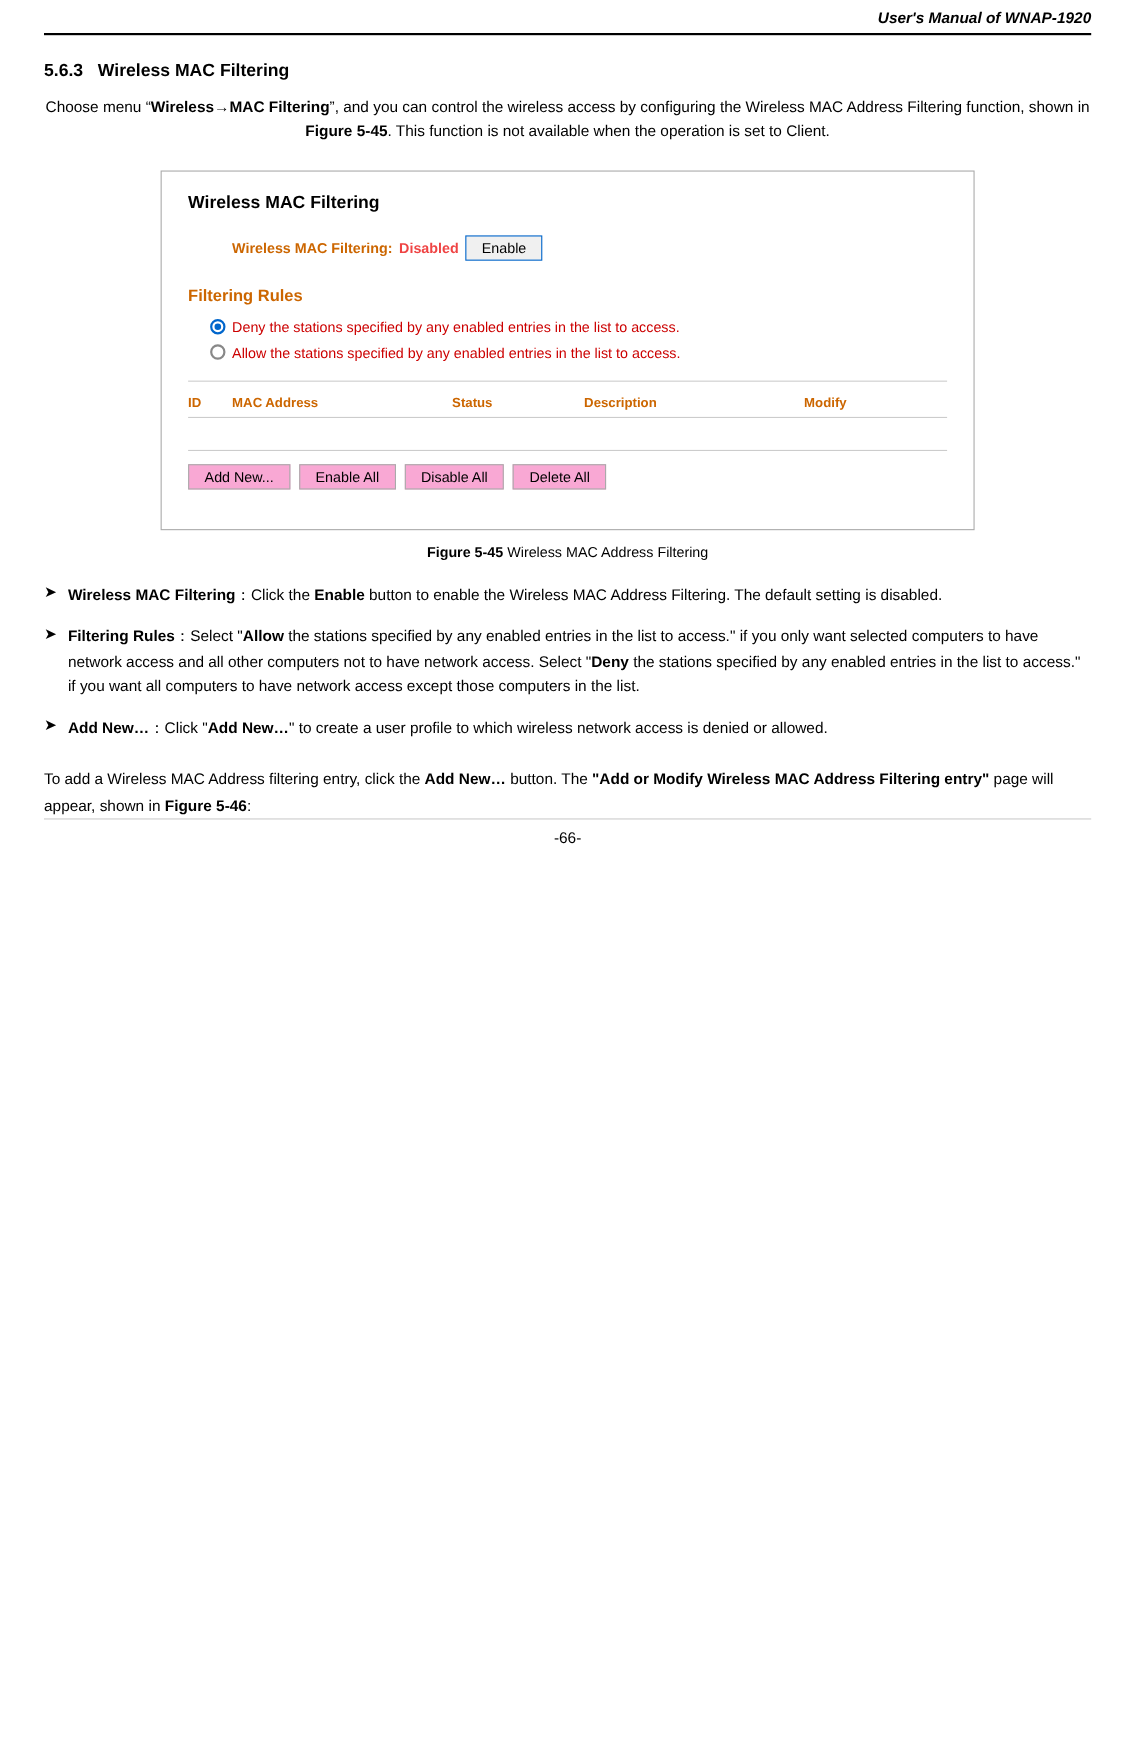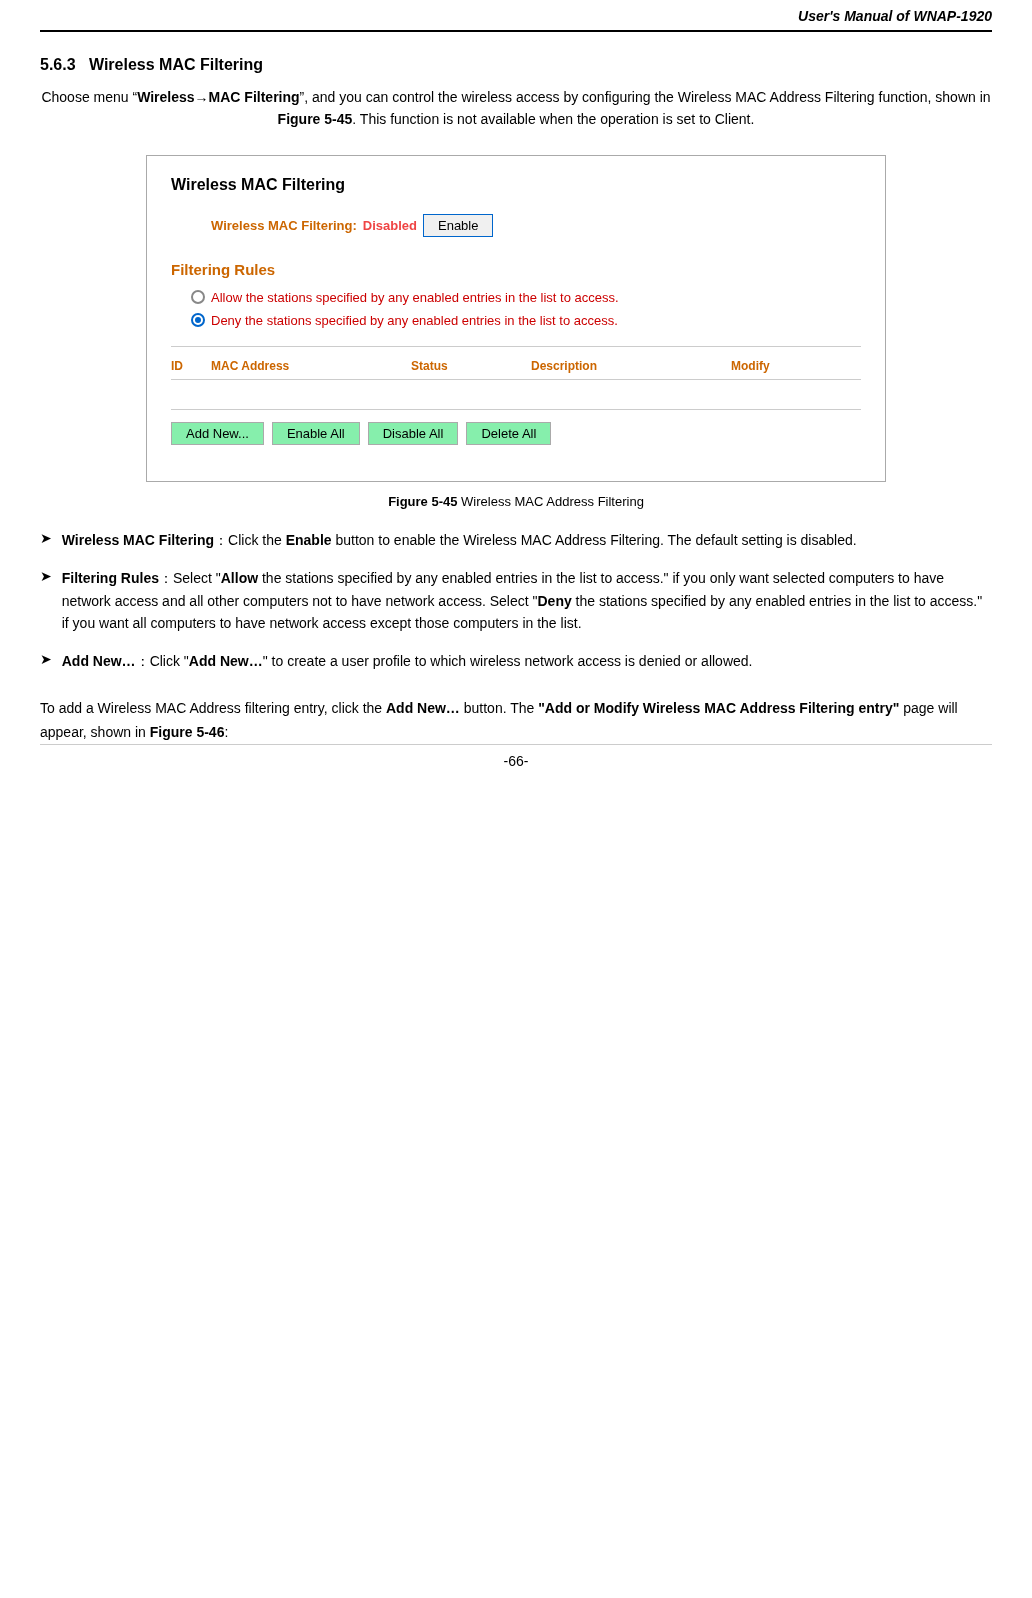--- a/index.html
+++ b/index.html
@@ -63,21 +63,21 @@
       font-weight: bold;
       color: #cc6600;
     }
     .mac-filter-status {
       font-size: 13px;
       font-weight: bold;
       color: #ef4444;
     }
     .ui-button {
       border: 1px solid #aaa;
-      background: #86efac;
+      background: #f9a8d4;
       padding: 3px 14px;
       font-size: 13px;
       cursor: pointer;
       color: #000;
     }
     .ui-button-blue {
       border: 1px solid #0066cc;
       background: #f0f0f0;
       padding: 3px 14px;
       font-size: 13px;
@@ -213,26 +213,26 @@
 
     <div class="mac-filter-row">
       <span class="mac-filter-label">Wireless MAC Filtering:</span>
       <span class="mac-filter-status">Disabled</span>
       <button class="ui-button-blue">Enable</button>
     </div>
 
     <div style="margin-bottom:10px;">
       <div class="filtering-rules-title">Filtering Rules</div>
       <div class="radio-row">
+        <div class="radio-circle selected"></div>
+        <span class="radio-text">Deny the stations specified by any enabled entries in the list to access.</span>
+      </div>
+      <div class="radio-row">
         <div class="radio-circle empty"></div>
         <span class="radio-text">Allow the stations specified by any enabled entries in the list to access.</span>
-      </div>
-      <div class="radio-row">
-        <div class="radio-circle selected"></div>
-        <span class="radio-text">Deny the stations specified by any enabled entries in the list to access.</span>
       </div>
     </div>
 
     <div class="table-section">
       <div class="table-header">
         <span>ID</span>
         <span>MAC Address</span>
         <span>Status</span>
         <span>Description</span>
         <span>Modify</span>

